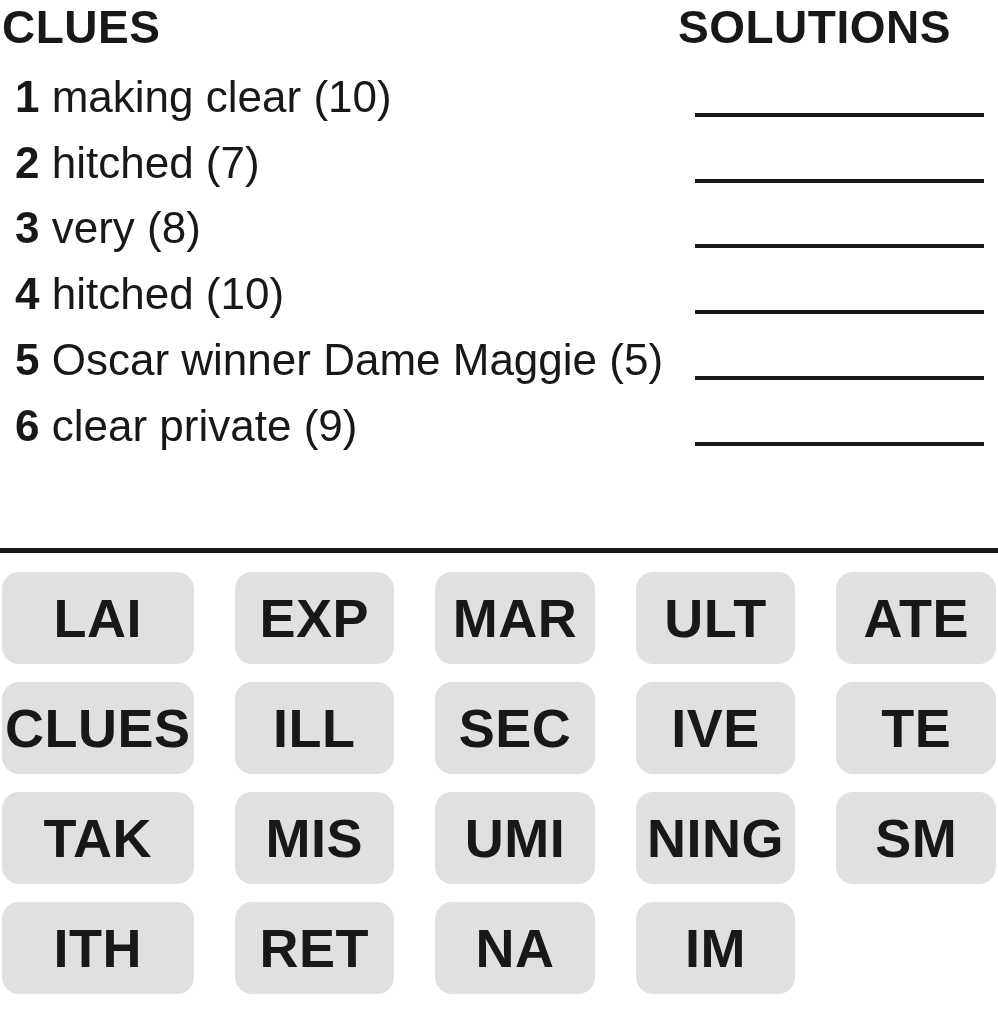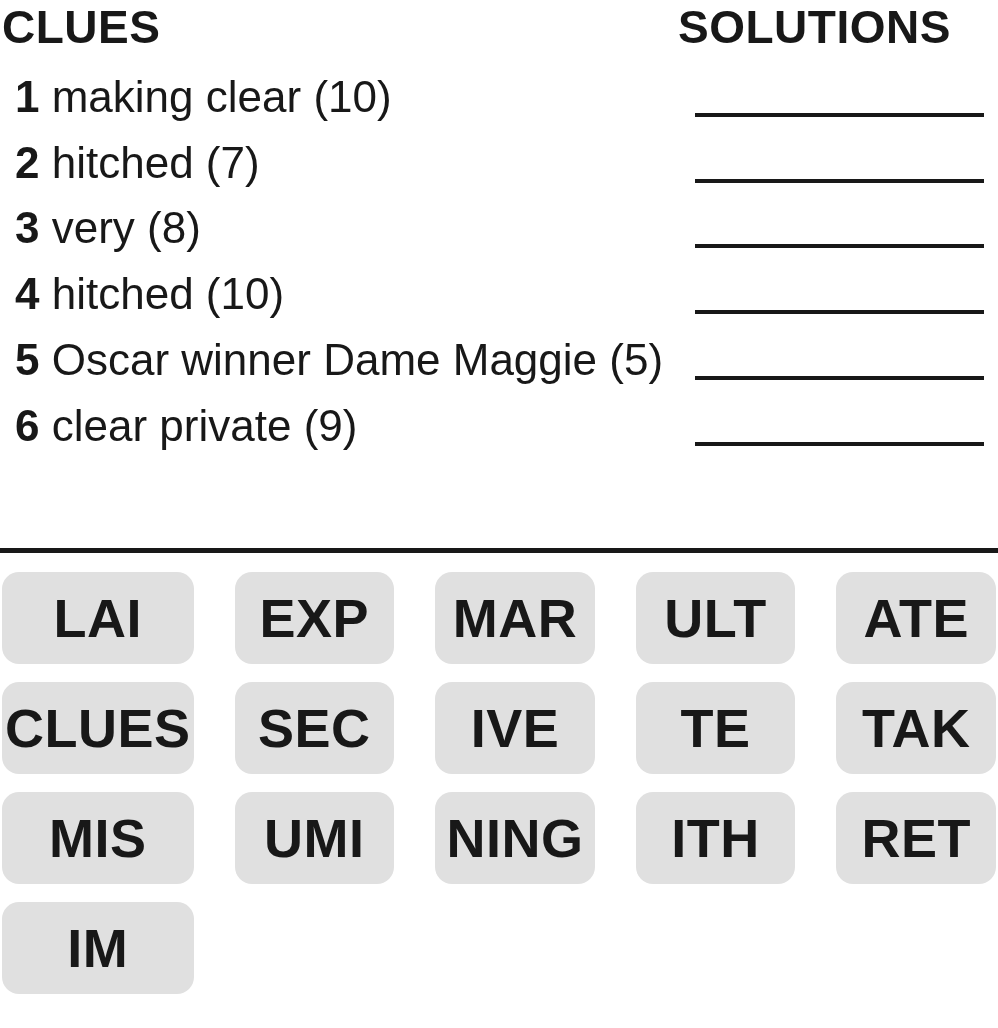--- a/index.html
+++ b/index.html
@@ -154,25 +154,28 @@
 
   <div class="section-divider"></div>
 
   <div class="tile-grid">
     <button class="letter-tile">LAI</button>
     <button class="letter-tile">EXP</button>
     <button class="letter-tile">MAR</button>
     <button class="letter-tile">ULT</button>
     <button class="letter-tile">ATE</button>
     <button class="letter-tile">CLUES</button>
+    <button class="letter-tile">ILL</button>
     <button class="letter-tile">SEC</button>
     <button class="letter-tile">IVE</button>
     <button class="letter-tile">TE</button>
     <button class="letter-tile">TAK</button>
     <button class="letter-tile">MIS</button>
     <button class="letter-tile">UMI</button>
     <button class="letter-tile">NING</button>
+    <button class="letter-tile">SM</button>
     <button class="letter-tile">ITH</button>
     <button class="letter-tile">RET</button>
+    <button class="letter-tile">NA</button>
     <button class="letter-tile">IM</button>
   </div>
 
 </div>
 
 </body></html>

